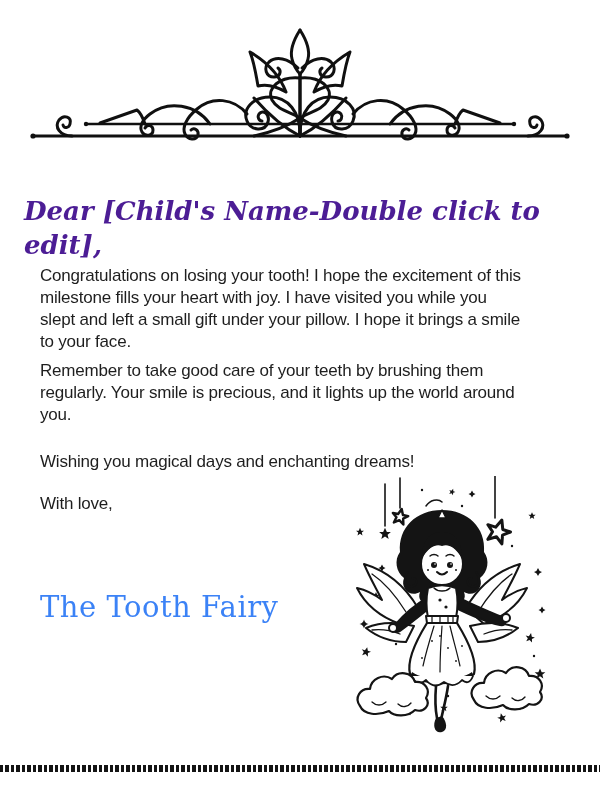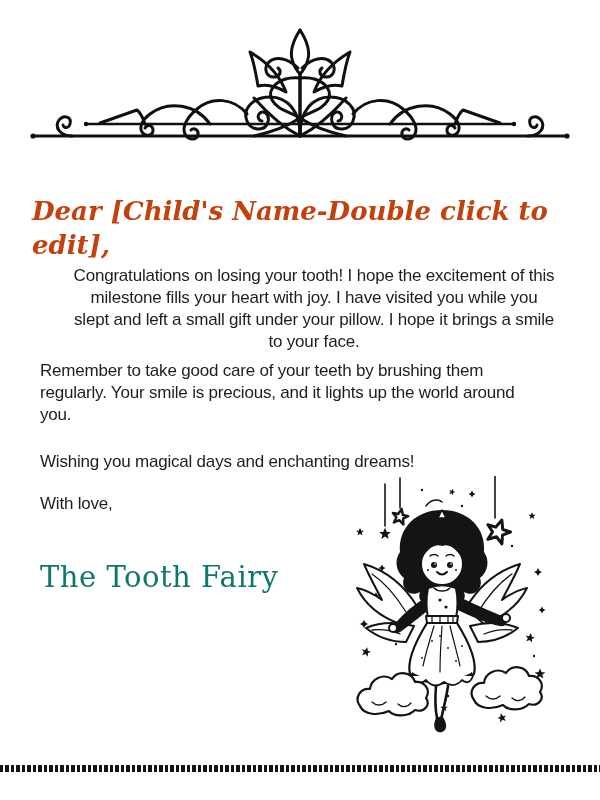--- a/index.html
+++ b/index.html
@@ -6,40 +6,40 @@
   .page{
     position:relative;
     width:600px;height:800px;
     background:#ffffff;
     overflow:hidden;
     font-family:"Liberation Sans", sans-serif;
     color:#1b1b1b;
   }
   .ornament{position:absolute;left:28px;top:24px;width:544px;height:120px;}
   .greeting{
-    position:absolute;left:32px;top:194px;width:540px;
+    position:absolute;left:24px;top:194px;width:540px;
     font-family:"DejaVu Serif", serif;
     font-style:italic;font-weight:bold;
-    font-size:26px;line-height:34px;color:#c2410c;
+    font-size:26px;line-height:34px;color:#4c1d95;
     cursor:text;
   }
   .body-text{
     position:absolute;left:40px;width:548px;
     font-size:17px;line-height:22px;letter-spacing:-0.2px;
     white-space:pre-line;color:#1e1e1e;
   }
-  .p1{top:265px;text-align:center;}
+  .p1{top:265px;}
   .p2{top:360px;}
   .p3{top:451px;}
   .closing{top:493px;}
   .signature{
-    position:absolute;left:40px;top:558px;
+    position:absolute;left:40px;top:588px;
     font-family:"DejaVu Serif", serif;
     font-size:29px;line-height:38px;letter-spacing:0.5px;
-    color:#0f766e;
+    color:#3b82f6;
   }
   .fairy{position:absolute;left:352px;top:476px;width:200px;height:262px;}
   .dotted-border{
     position:absolute;left:0;top:765px;width:600px;height:7px;
     background:repeating-linear-gradient(to right,#141414 0 3.2px,transparent 3.2px 5.5px);
   }
 </style>
 </head>
 <body>
 

